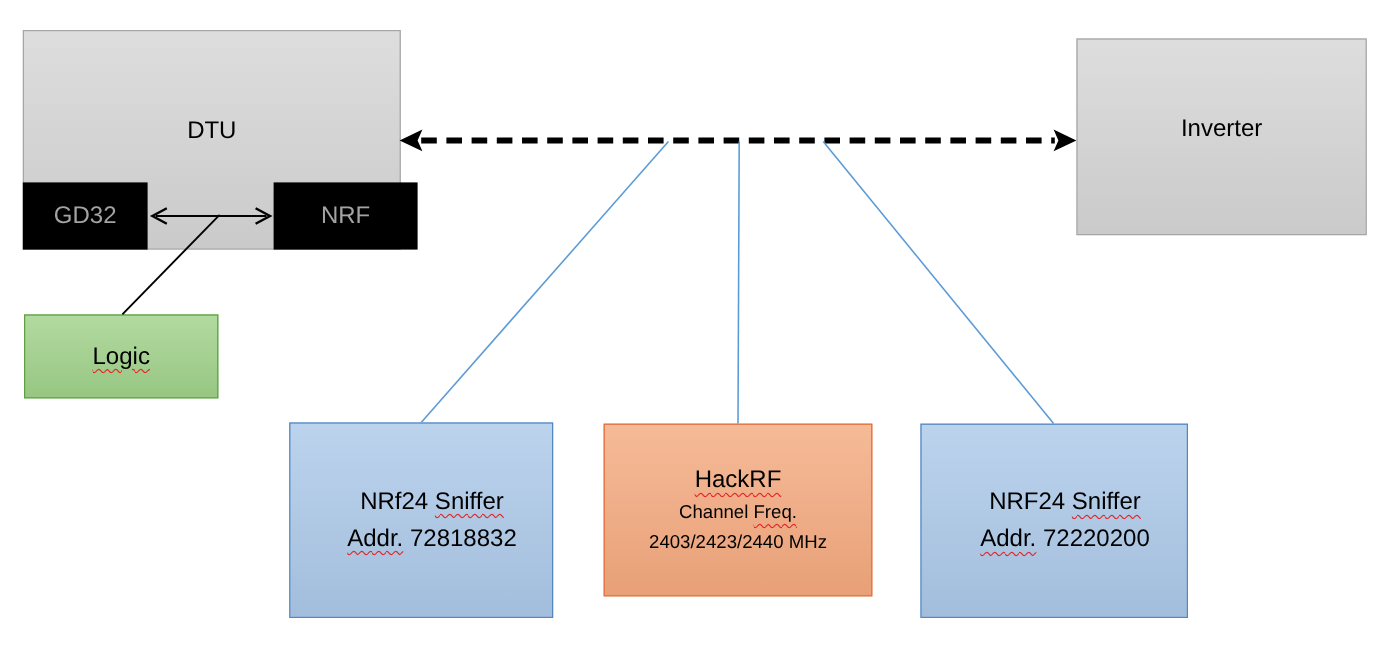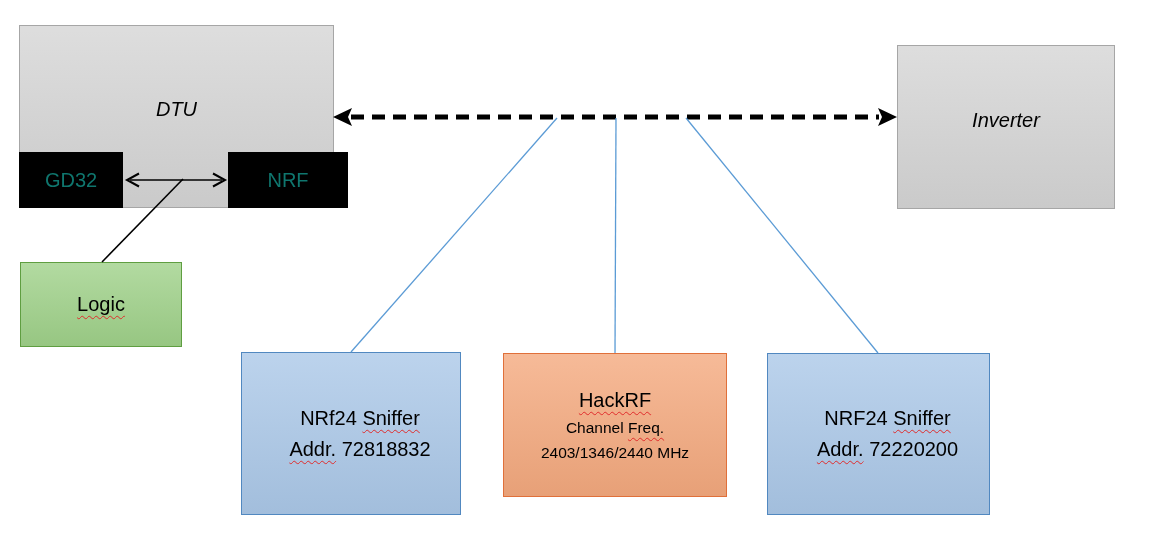--- a/index.html
+++ b/index.html
@@ -8,35 +8,35 @@
     font-family:"Liberation Sans","DejaVu Sans",sans-serif;color:#000;
   }
   .lines{position:absolute;left:0;top:0;z-index:5;pointer-events:none;}
   .box{
     position:absolute;box-sizing:border-box;border:1px solid #999;
     display:flex;flex-direction:column;align-items:center;justify-content:center;
     text-align:center;font-size:20px;line-height:1.55;
     background-image:linear-gradient(rgba(255,255,255,.20),rgba(0,0,0,.05));
   }
   .gray {background-color:var(--gray-fill,#d5d5d5);border-color:var(--gray-border,#a6a6a6);}
-  .blk  {background-color:var(--black-fill,#000);background-image:none;border:none;color:#0f766e;z-index:3;}
+  .blk  {background-color:var(--black-fill,#000);background-image:none;border:none;color:#a3a3a3;z-index:3;}
   .green{background-color:var(--green-fill,#9fd189);border-color:var(--green-border,#5f9e41);border-width:1.5px;}
   .bluebx{background-color:var(--blue-fill,#abc8e8);border-color:var(--blue-border,#5188c0);border-width:1.5px;padding-left:18px;}
   .orange{background-color:var(--orange-fill,#f4a97e);border-color:var(--orange-border,#e0703a);border-width:1.5px;}
 
   .dtu      {left:19px;  top:25px;  width:315px; height:183px;}
   .gd32     {left:19px;  top:152px; width:104px; height:56px;}
   .nrfchip  {left:228px; top:152px; width:120px; height:56px;}
-  .logic    {left:20px;  top:262px; width:162px; height:85px;}
-  .inverter {left:897px; top:45px;  width:218px; height:164px;}
+  .logic    {left:20px;  top:262px; width:162px; height:70px;}
+  .inverter {left:897px; top:32px;  width:242px; height:164px;}
   .snifl    {left:241px; top:352px; width:220px; height:163px;}
   .hackrf   {left:503px; top:353px; width:224px; height:144px;}
   .snifr    {left:767px; top:353px; width:223px; height:162px;}
 
-  .dtu .txt, .inverter .txt{margin-top:-14px;font-style:italic;} 
+  .dtu .txt, .inverter .txt{margin-top:-14px;} 
   .small{font-size:15.5px;line-height:1.6;text-align:right;}
   .sq{
     text-decoration-line:underline;
     text-decoration-style:wavy;
     text-decoration-color:var(--squiggle-red,#e02b2b);
     text-decoration-thickness:1px;
     text-underline-offset:4px;
   }
   .dash{stroke:var(--arrow-black,#000);stroke-width:5;stroke-dasharray:13 8;}
   .ahead{fill:var(--arrow-black,#000);}
@@ -74,21 +74,21 @@
   </div>
 
   <div class="box bluebx snifl">
     <div><span>NRf24 </span><span class="sq">Sniffer</span></div>
     <div><span class="sq">Addr.</span><span> 72818832</span></div>
   </div>
 
   <div class="box orange hackrf">
     <div><span class="sq">HackRF</span></div>
     <div class="small"><span>Channel </span><span class="sq">Freq.</span></div>
-    <div class="small">2403/1346/2440 MHz</div>
+    <div class="small">2403/2423/2440 MHz</div>
   </div>
 
   <div class="box bluebx snifr">
     <div><span>NRF24 </span><span class="sq">Sniffer</span></div>
     <div><span class="sq">Addr.</span><span> 72220200</span></div>
   </div>
 
   <svg class="lines" width="1157" height="543" viewBox="0 0 1157 543">
 
     <g>

